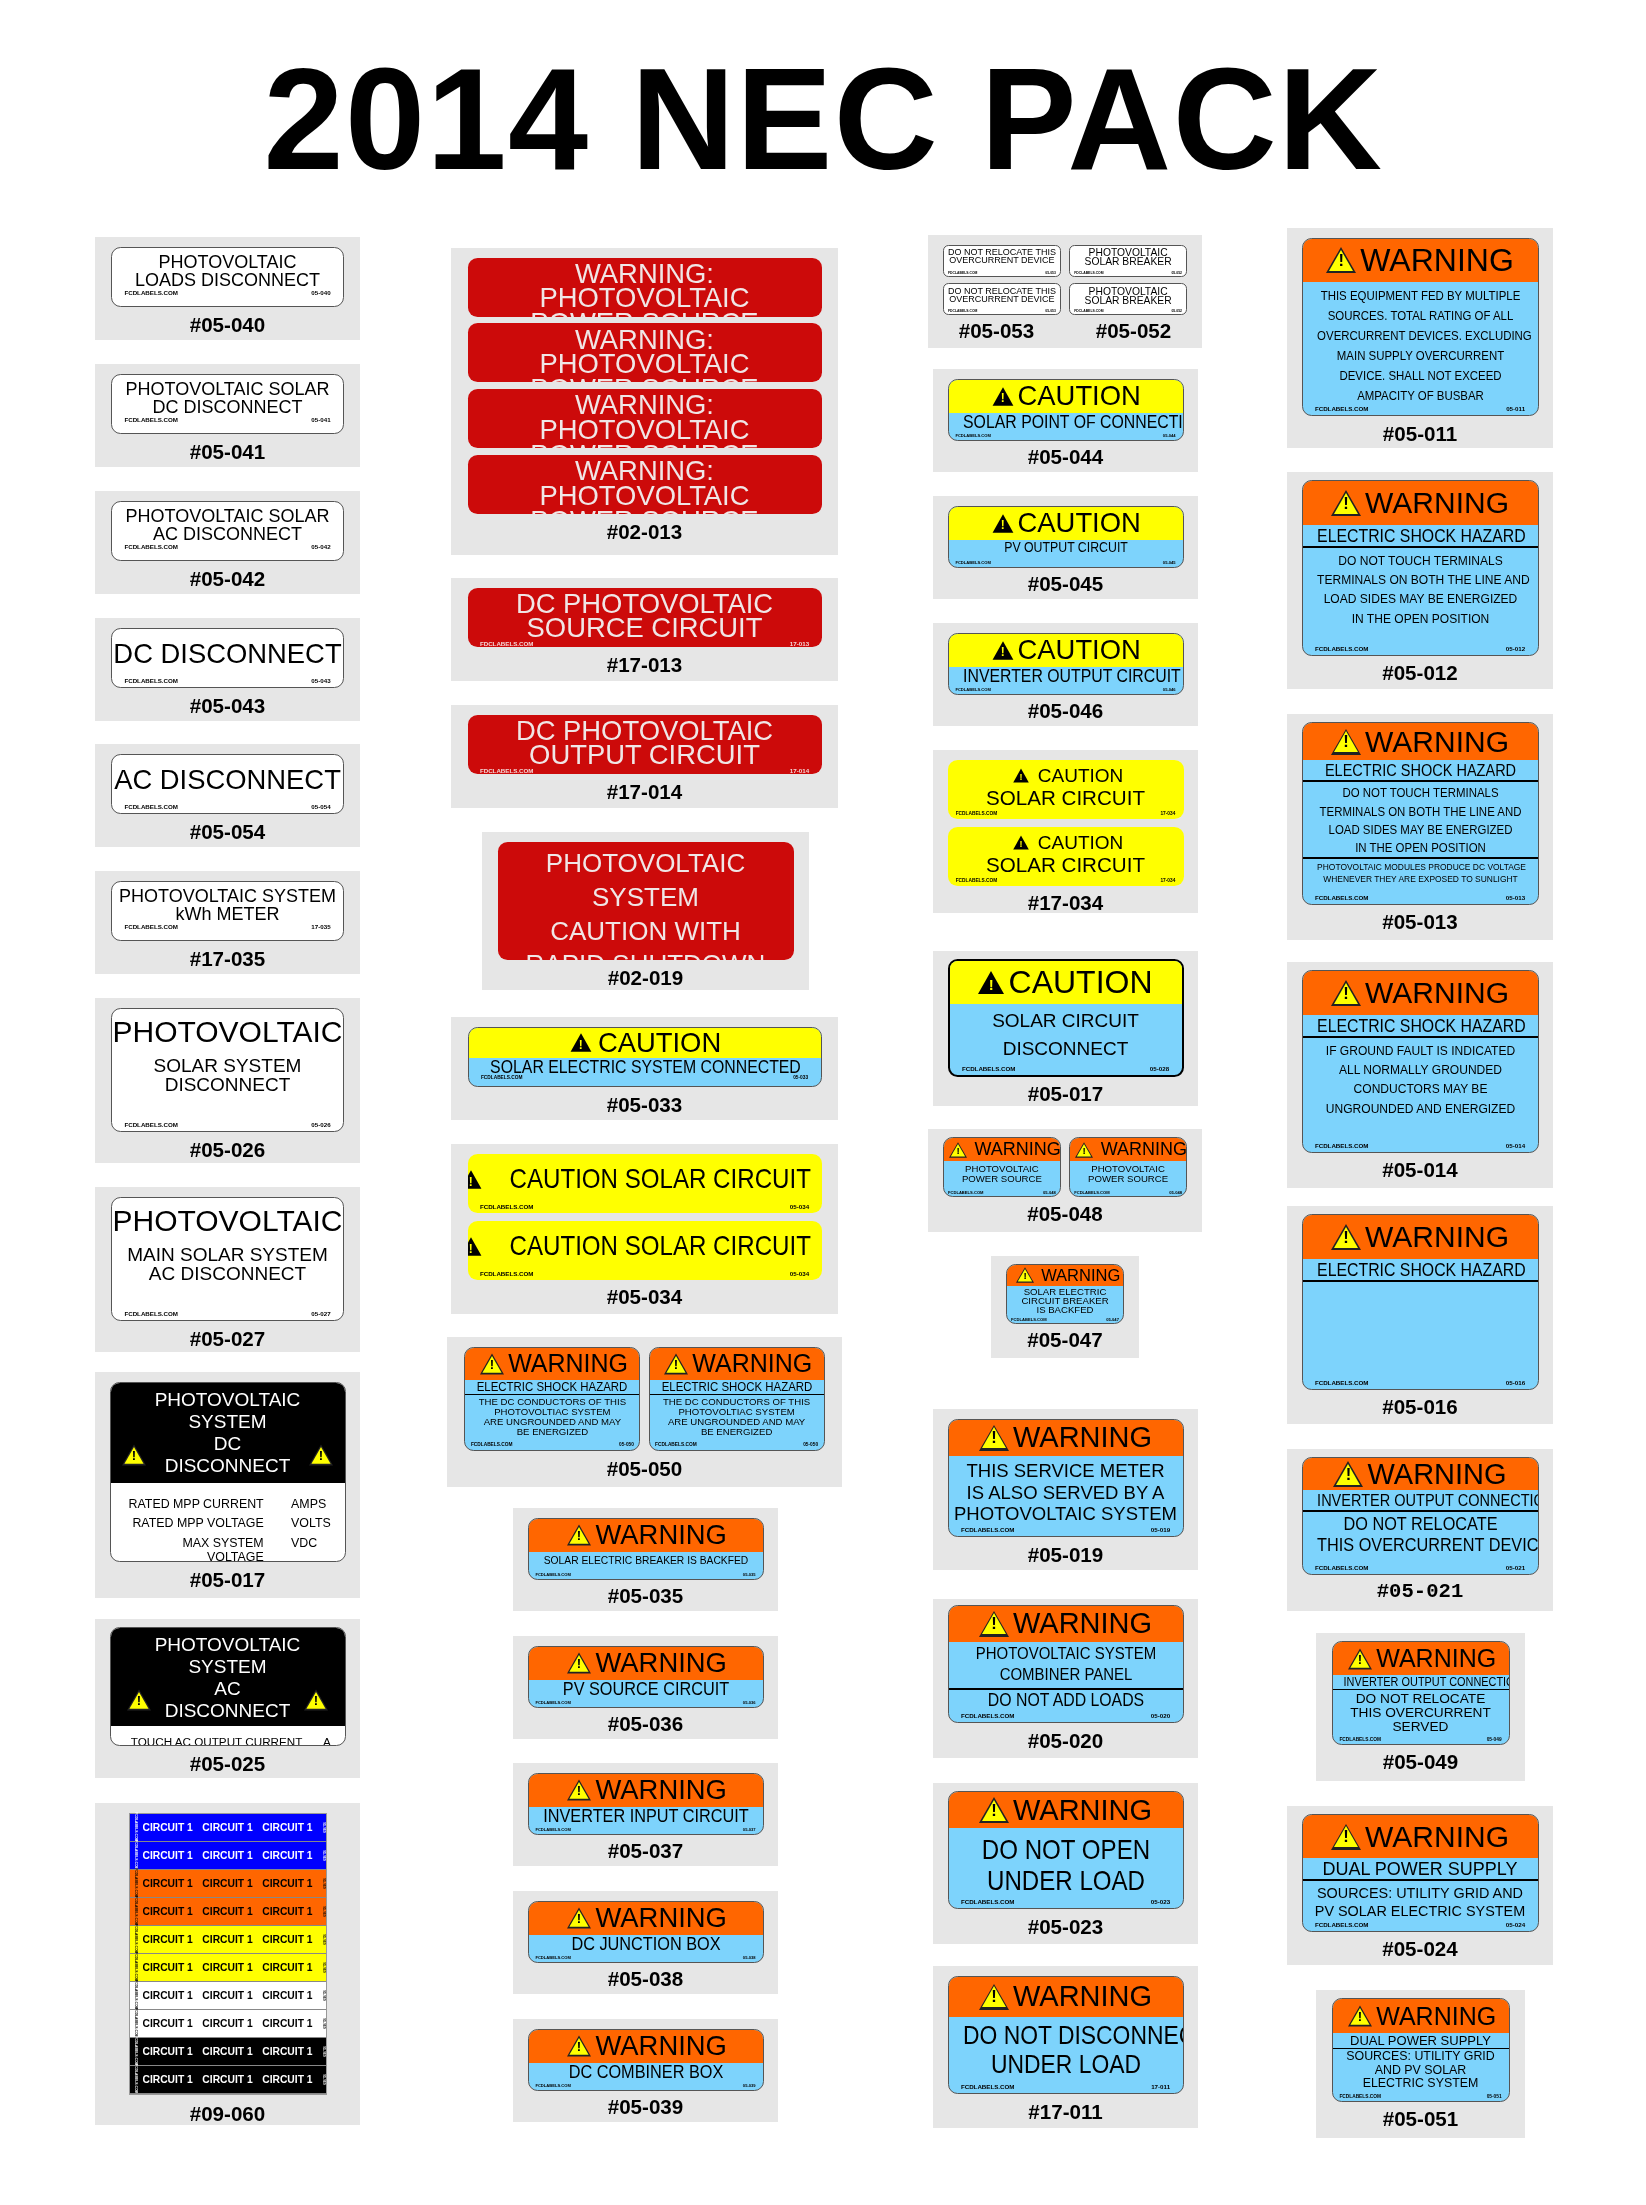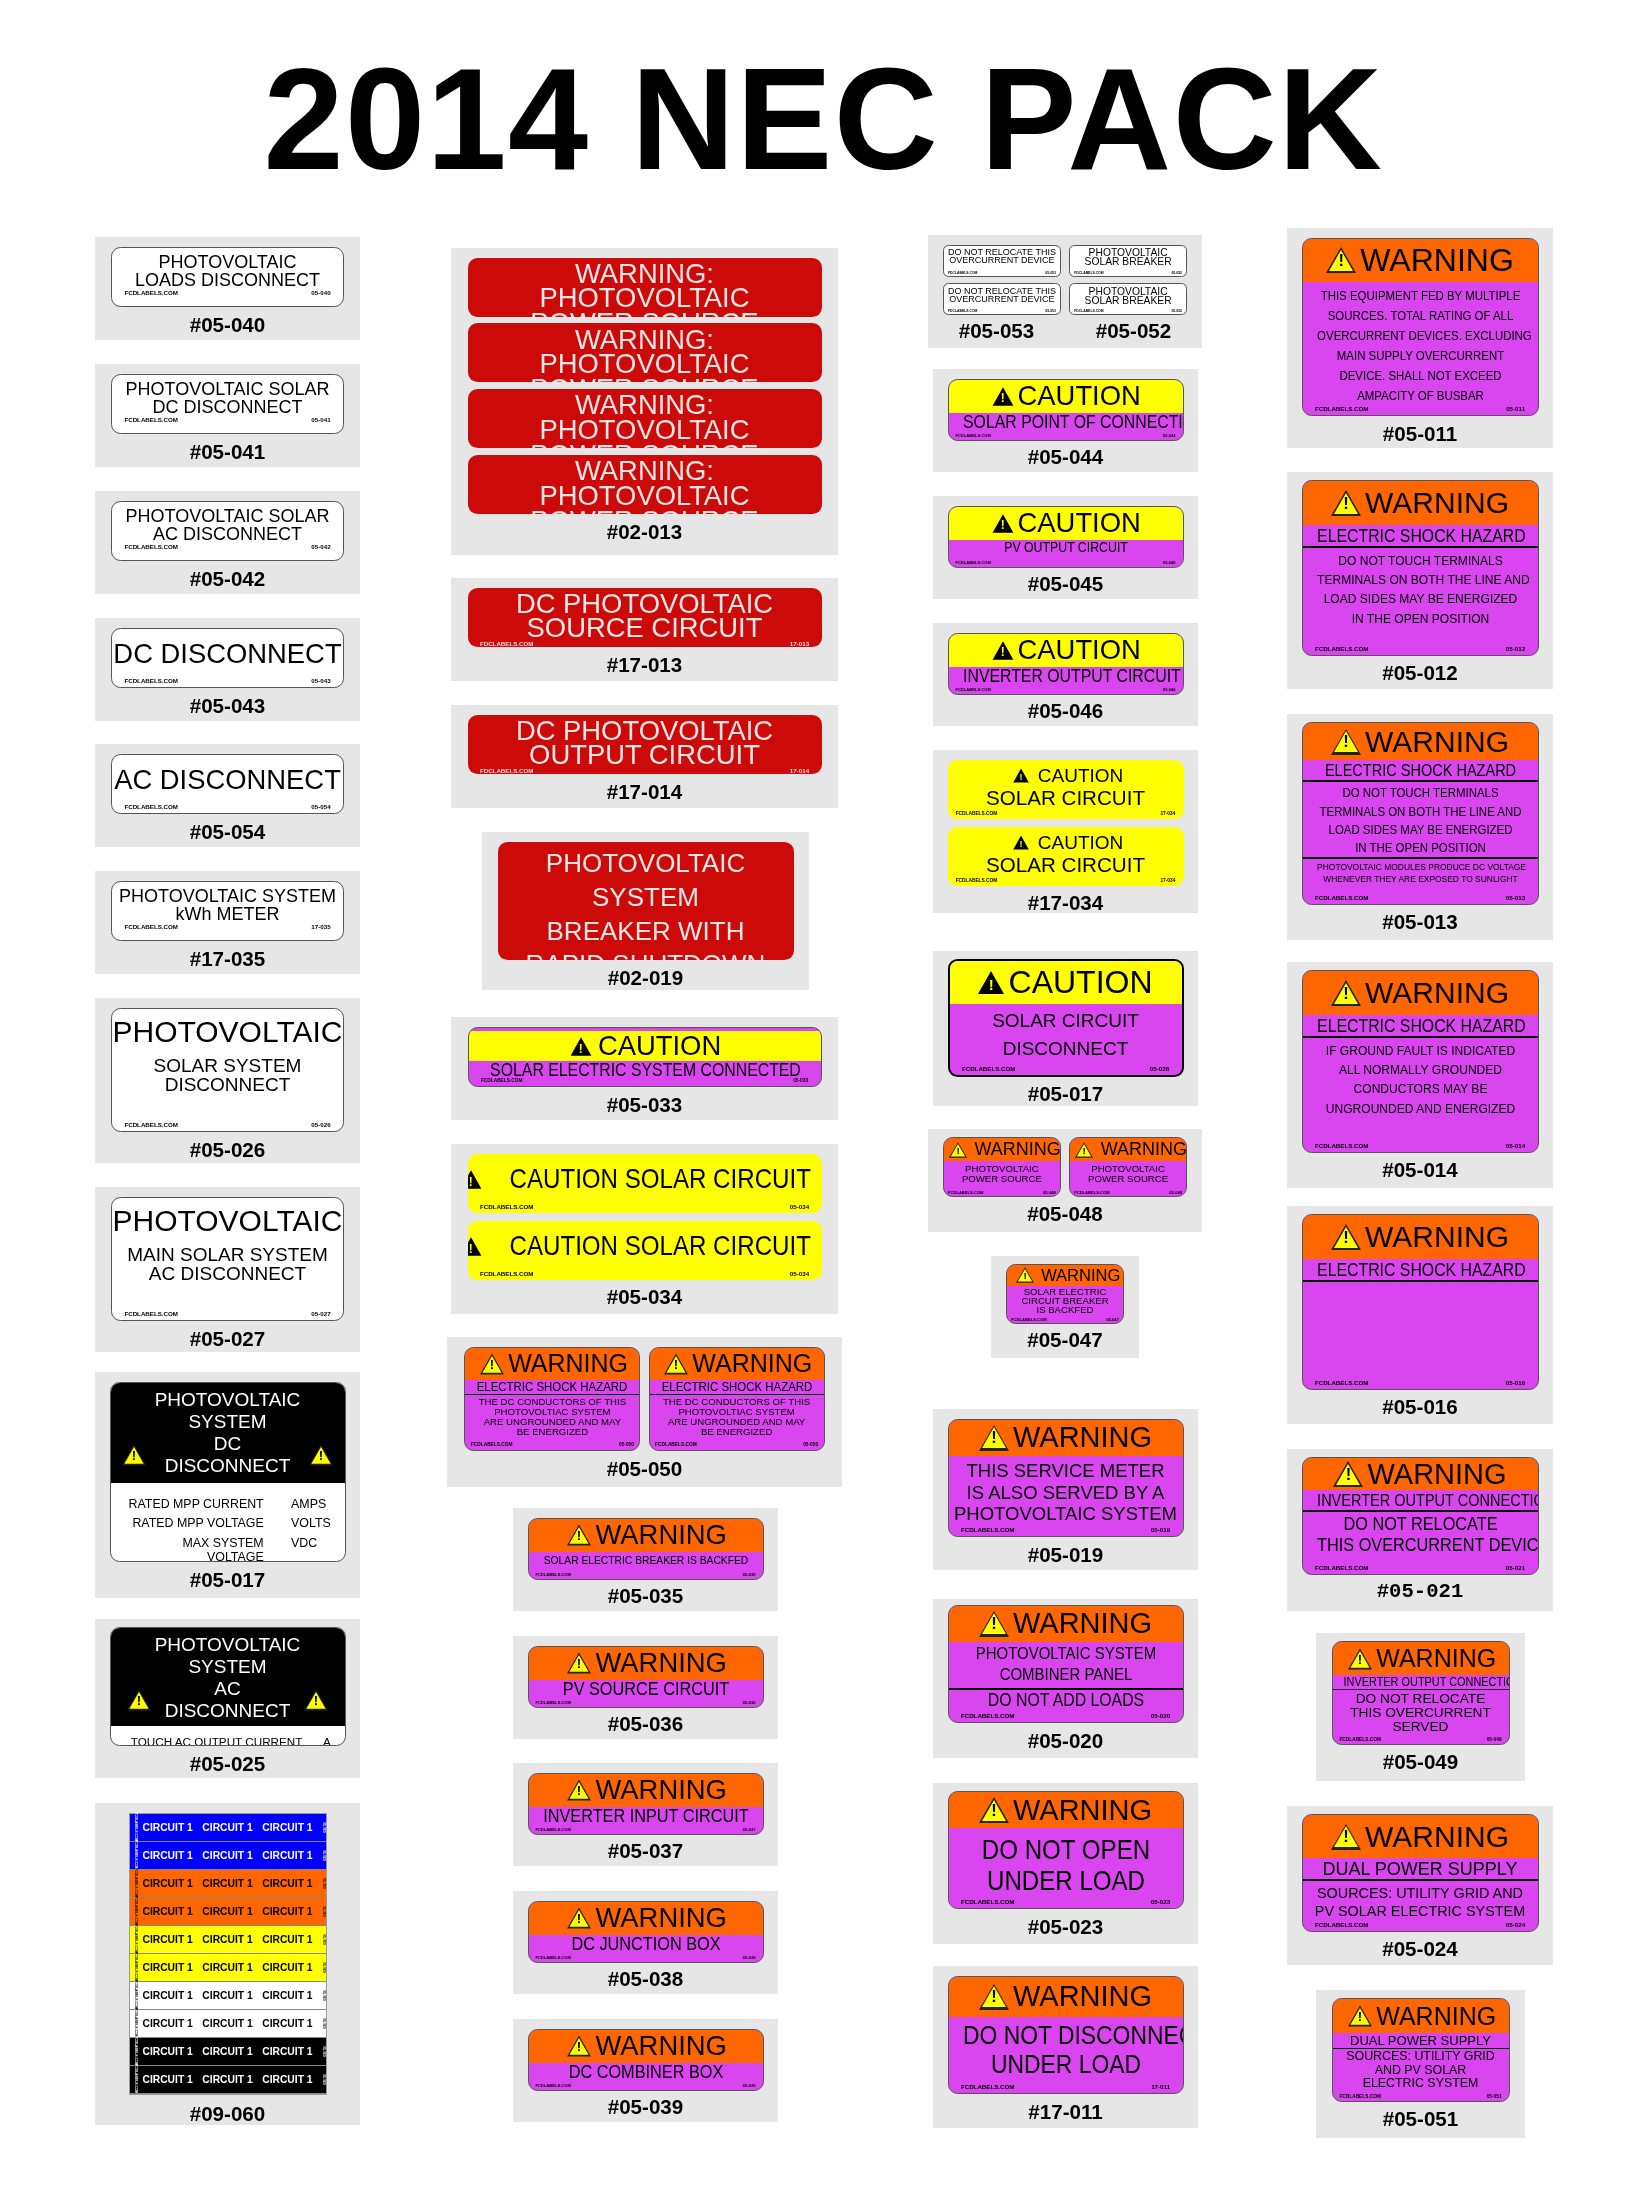--- a/index.html
+++ b/index.html
@@ -11,21 +11,21 @@
 
   .tile { position: absolute; background: #e6e6e6; display: flex; flex-direction: column; align-items: center; }
   .caption { font-weight: bold; font-size: 20.6px; text-align: center; line-height: 1; }
   .caption-row { display: flex; justify-content: space-around; width: 100%; }
 
   .label { position: relative; border-radius: 9.6px; overflow: hidden; display: flex; flex-direction: column; }
   .label.white { background: #fff; border: 1.4px solid #555; }
   .label.red { background: #cc0a0a; color: #f0e6e6; }
   .label.yellow { background: #ffff00; }
   .label.black-head { background: #fff; border: 1.4px solid #555; }
-  .label.bordered { border: 1.4px solid #555; background: #d946ef; justify-content: flex-end; }
+  .label.bordered { border: 1.4px solid #555; background: #7dd3fc; }
 
   .foot { display: flex; justify-content: space-between; font-size: 6.2px; font-weight: bold; padding: 0 12.4px 2.7px 12.4px; line-height: 1; }
   .label.red .foot { color: #f3d6d6; }
 
   .txt { text-align: center; line-height: 1.02; }
   .cond { transform: scaleX(0.88); transform-origin: center; display: block; white-space: nowrap; }
 
   .head-orange { background: #ff6600; display: flex; align-items: center; justify-content: center; gap: 4.1px; }
   .head-yellow { background: #ffff00; display: flex; align-items: center; justify-content: center; gap: 4.1px; }
   .head-black { background: #000; color: #fff; text-align: center; }
@@ -340,21 +340,21 @@
         <span>17-014</span>
       </div>
   </div>
   <div class="caption" style="margin-top:8.2px;">#17-014</div>
 </div>
 
 <div class="tile" style="left:482px;top:832px;width:327px;height:158px;">
   <div class="label red" style="width:296px;height:118px;margin-top:9.6px;">
     <div class="txt" style="font-size:26px;line-height:1.3;padding-top:5.5px;">
       <div>PHOTOVOLTAIC SYSTEM</div>
-      <div>BREAKER WITH</div>
+      <div>CAUTION WITH</div>
       <div>RAPID SHUTDOWN</div>
     </div>
 
   </div>
   <div class="caption" style="margin-top:8.2px;">#02-019</div>
 </div>
 
 <div class="tile" style="left:451px;top:1017px;width:387px;height:103px;">
   <div class="label bordered" style="width:354px;height:60px;margin-top:9.6px;">
     <div class="head-yellow" style="height:30px;">

